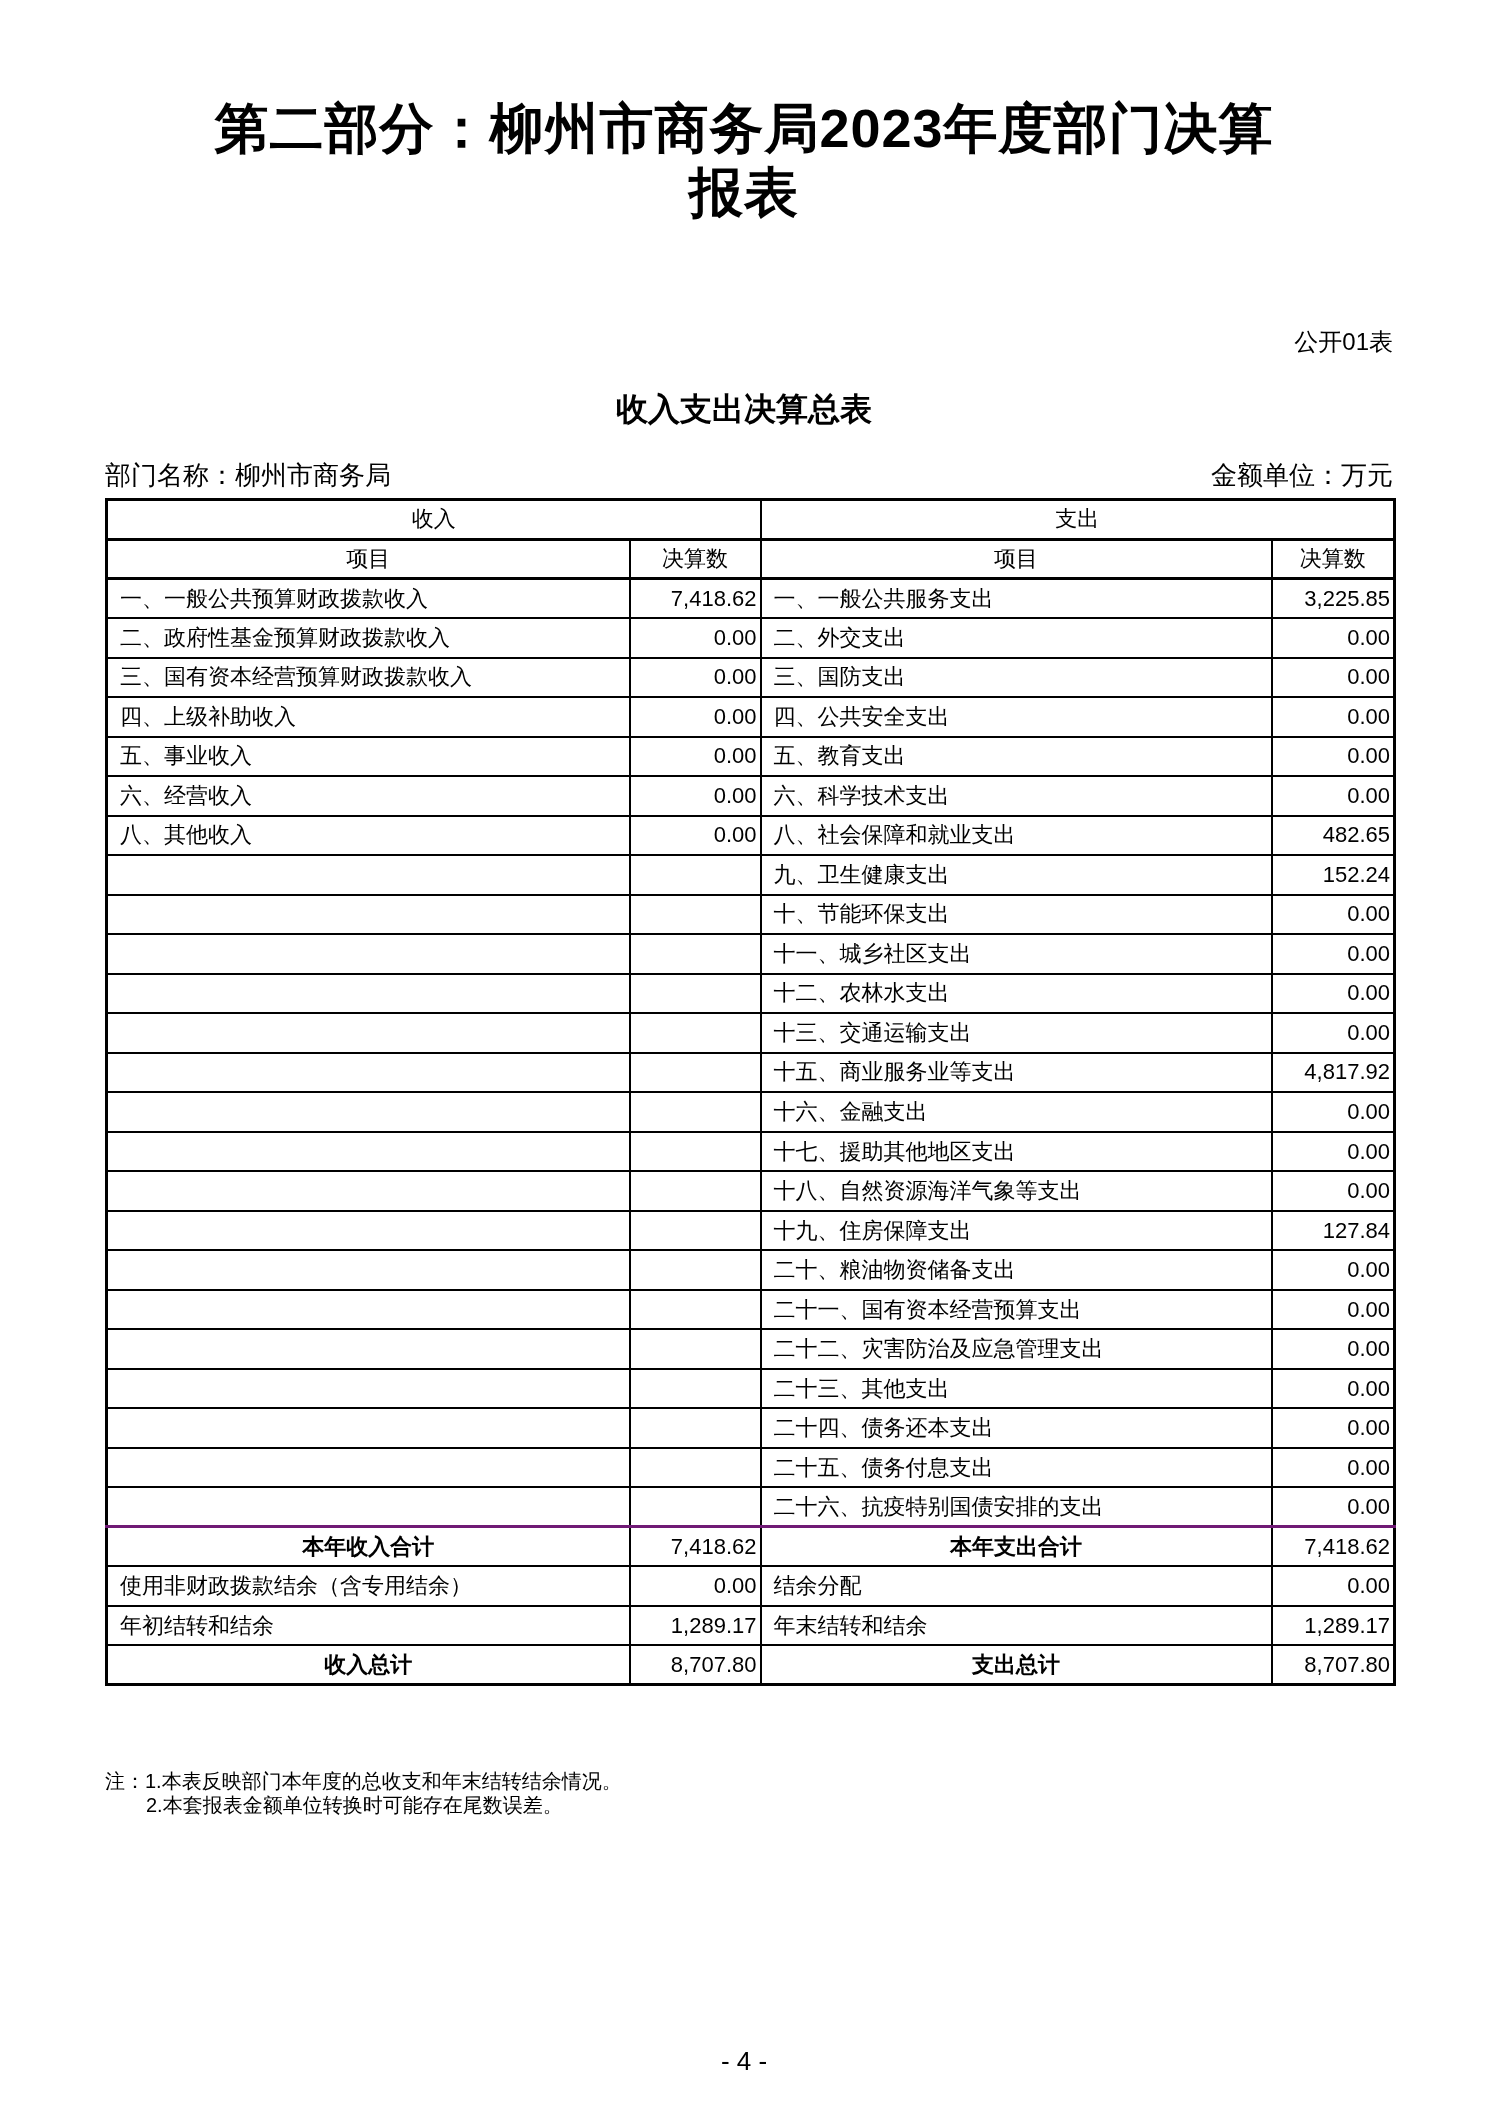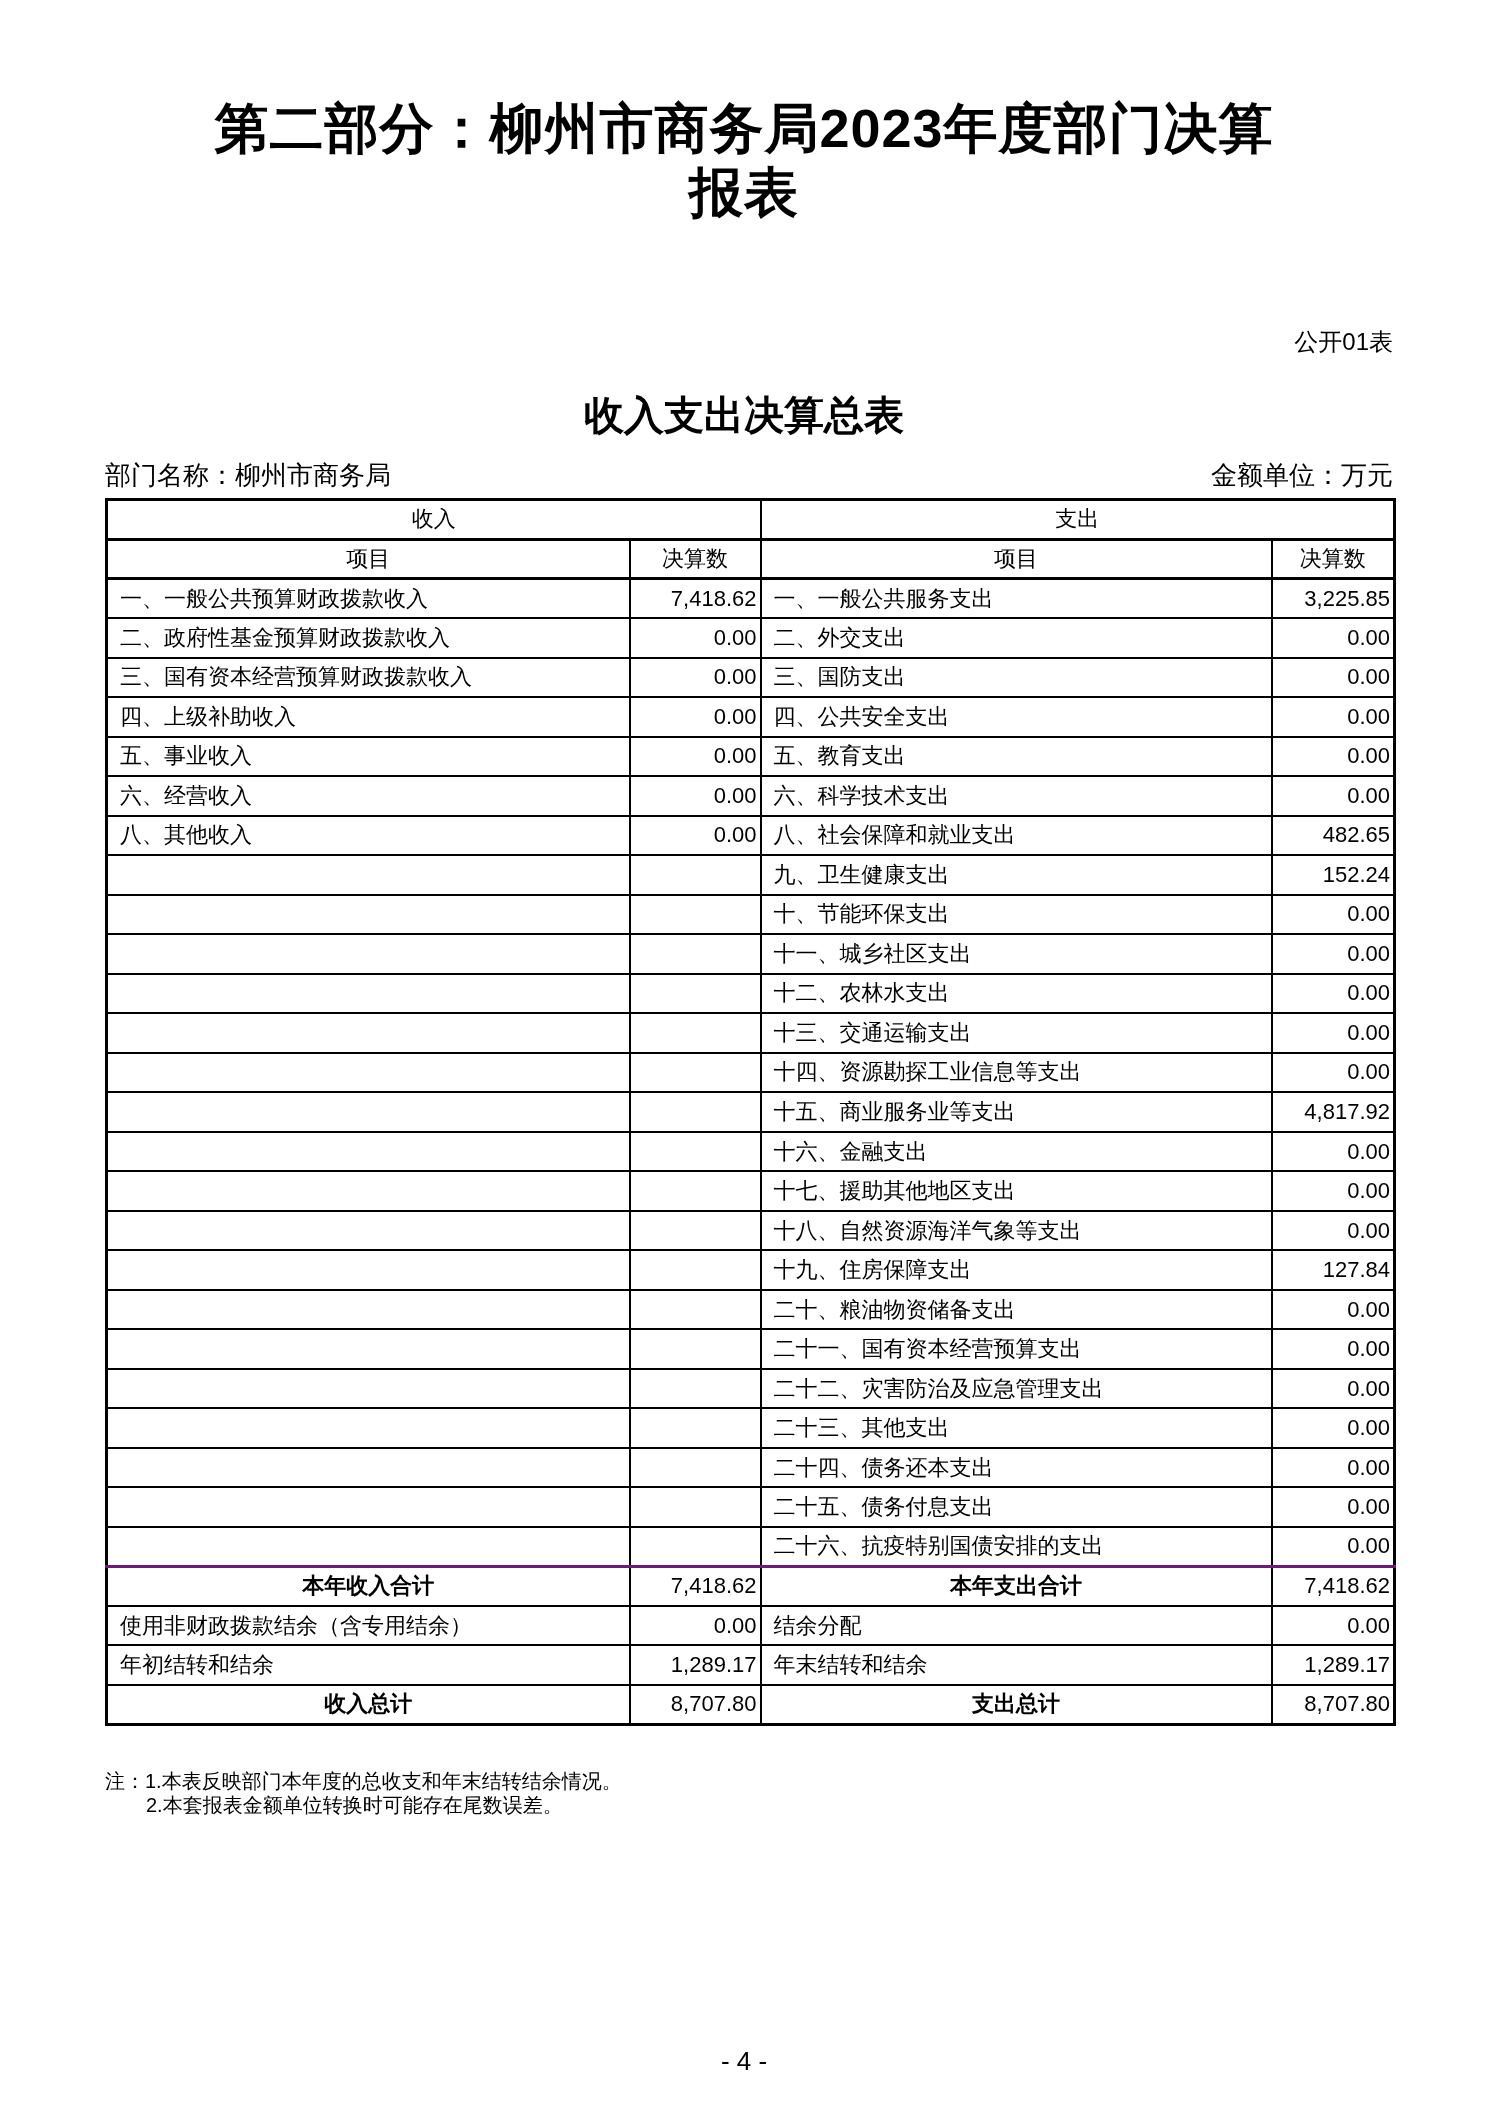--- a/index.html
+++ b/index.html
@@ -14,21 +14,21 @@
     text-align: center; font-weight: bold;
     font-size: 54px; line-height: 64px;
     letter-spacing: 1px;
   }
   .form-label {
     position: absolute; top: 326px; left: 105px; width: 1288px;
     text-align: right; font-size: 24px;
   }
   .table-title {
     position: absolute; top: 388px; left: 0; width: 1488px;
-    text-align: center; font-size: 40px; font-weight: bold;
+    text-align: center; font-size: 32px; font-weight: bold;
   }
   .meta-row {
     position: absolute; top: 458px; left: 105px; width: 1288px;
     display: flex; justify-content: space-between;
     font-size: 26px;
   }
   table.summary-table {
     position: absolute; left: 105px; top: 498px;
     width: 1288px;
     border-collapse: collapse; table-layout: fixed;
@@ -170,26 +170,20 @@
       </tr>
       <tr>
         <td class="item"></td>
         <td class="num"></td>
         <td class="item">十三、交通运输支出</td>
         <td class="num">0.00</td>
       </tr>
       <tr>
         <td class="item"></td>
         <td class="num"></td>
-        <td class="item">十四、资源勘探工业信息等支出</td>
-        <td class="num">0.00</td>
-      </tr>
-      <tr>
-        <td class="item"></td>
-        <td class="num"></td>
         <td class="item">十五、商业服务业等支出</td>
         <td class="num">4,817.92</td>
       </tr>
       <tr>
         <td class="item"></td>
         <td class="num"></td>
         <td class="item">十六、金融支出</td>
         <td class="num">0.00</td>
       </tr>
       <tr>

